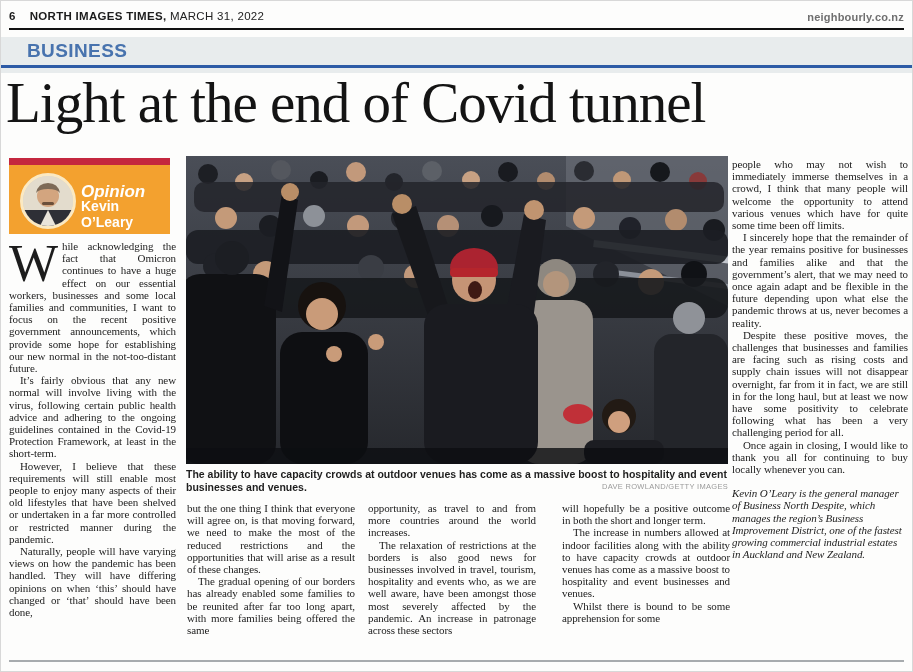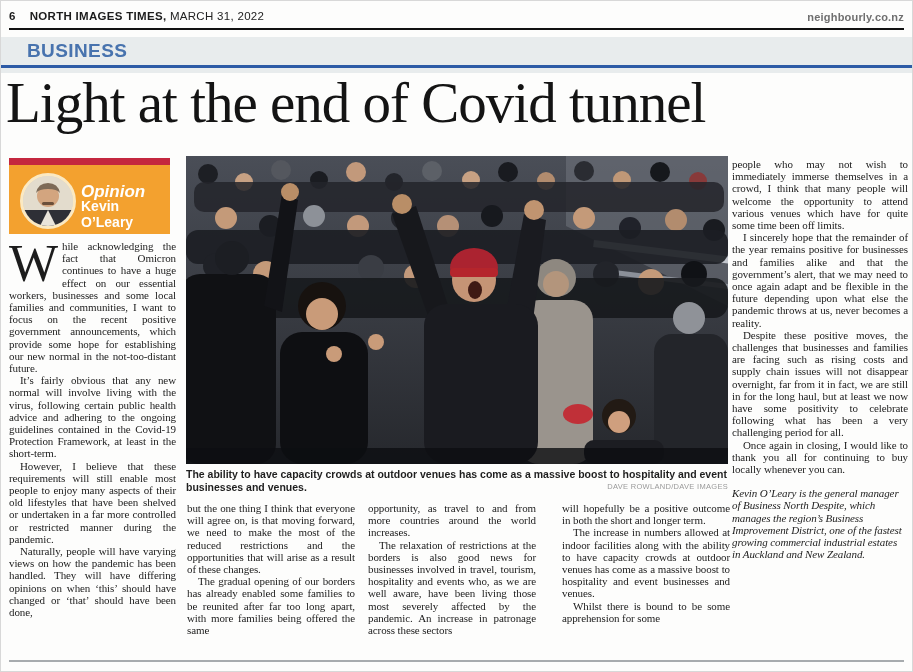--- a/index.html
+++ b/index.html
@@ -179,38 +179,38 @@
       <ellipse cx="392" cy="258" rx="15" ry="10" fill="#c03038"></ellipse>
       <circle cx="433" cy="260" r="17" fill="#221a14"></circle>
       <circle cx="433" cy="266" r="11" fill="#cf9f7e"></circle>
       <rect x="398" y="284" width="80" height="24" rx="10" fill="#1c1d22"></rect>
       <rect x="0" y="292" width="542" height="16" fill="#0d0e11" opacity=".8"></rect>
     </svg>
   </div>
 
   <div class="caption">
     <span>The ability to have capacity crowds at outdoor venues has come as a massive boost to hospitality and event businesses and venues.</span>
-    <span class="credit">DAVE ROWLAND/DAVE IMAGES</span>
+    <span class="credit">DAVE ROWLAND/GETTY IMAGES</span>
   </div>
 
   <div class="col" id="col1">
     <p><span class="dropcap">W</span><span>hile acknowledging the fact that Omicron continues to have a huge effect on our essential workers, businesses and some local families and communities, I want to focus on the recent positive government announcements, which provide some hope for establishing our new normal in the not-too-distant future.</span></p>
     <p class="ind">It’s fairly obvious that any new normal will involve living with the virus, following certain public health advice and adhering to the ongoing guidelines contained in the Covid-19 Protection Framework, at least in the short-term.</p>
     <p class="ind">However, I believe that these requirements will still enable most people to enjoy many aspects of their old lifestyles that have been shelved or undertaken in a far more controlled or restricted manner during the pandemic.</p>
     <p class="ind">Naturally, people will have varying views on how the pandemic has been handled. They will have differing opinions on when ‘this’ should have changed or ‘that’ should have been done,</p>
   </div>
 
   <div class="col" id="col2">
     <p>but the one thing I think that everyone will agree on, is that moving forward, we need to make the most of the reduced restrictions and the opportunities that will arise as a result of these changes.</p>
     <p class="ind">The gradual opening of our borders has already enabled some families to be reunited after far too long apart, with more families being offered the same</p>
   </div>
 
   <div class="col" id="col3">
     <p>opportunity, as travel to and from more countries around the world increases.</p>
-    <p class="ind">The relaxation of restrictions at the borders is also good news for businesses involved in travel, tourism, hospitality and events who, as we are well aware, have been living those most severely affected by the pandemic. An increase in patronage across these sectors</p>
+    <p class="ind">The relaxation of restrictions at the borders is also good news for businesses involved in travel, tourism, hospitality and events who, as we are well aware, have been amongst those most severely affected by the pandemic. An increase in patronage across these sectors</p>
   </div>
 
   <div class="col" id="col4">
     <p>will hopefully be a positive outcome in both the short and longer term.</p>
     <p class="ind">The increase in numbers allowed at indoor facilities along with the ability to have capacity crowds at outdoor venues has come as a massive boost to hospitality and event businesses and venues.</p>
     <p class="ind">Whilst there is bound to be some apprehension for some</p>
   </div>
 
   <div class="col" id="col5">
     <p>people who may not wish to immediately immerse themselves in a crowd, I think that many people will welcome the opportunity to attend various venues which have for quite some time been off limits.</p>

